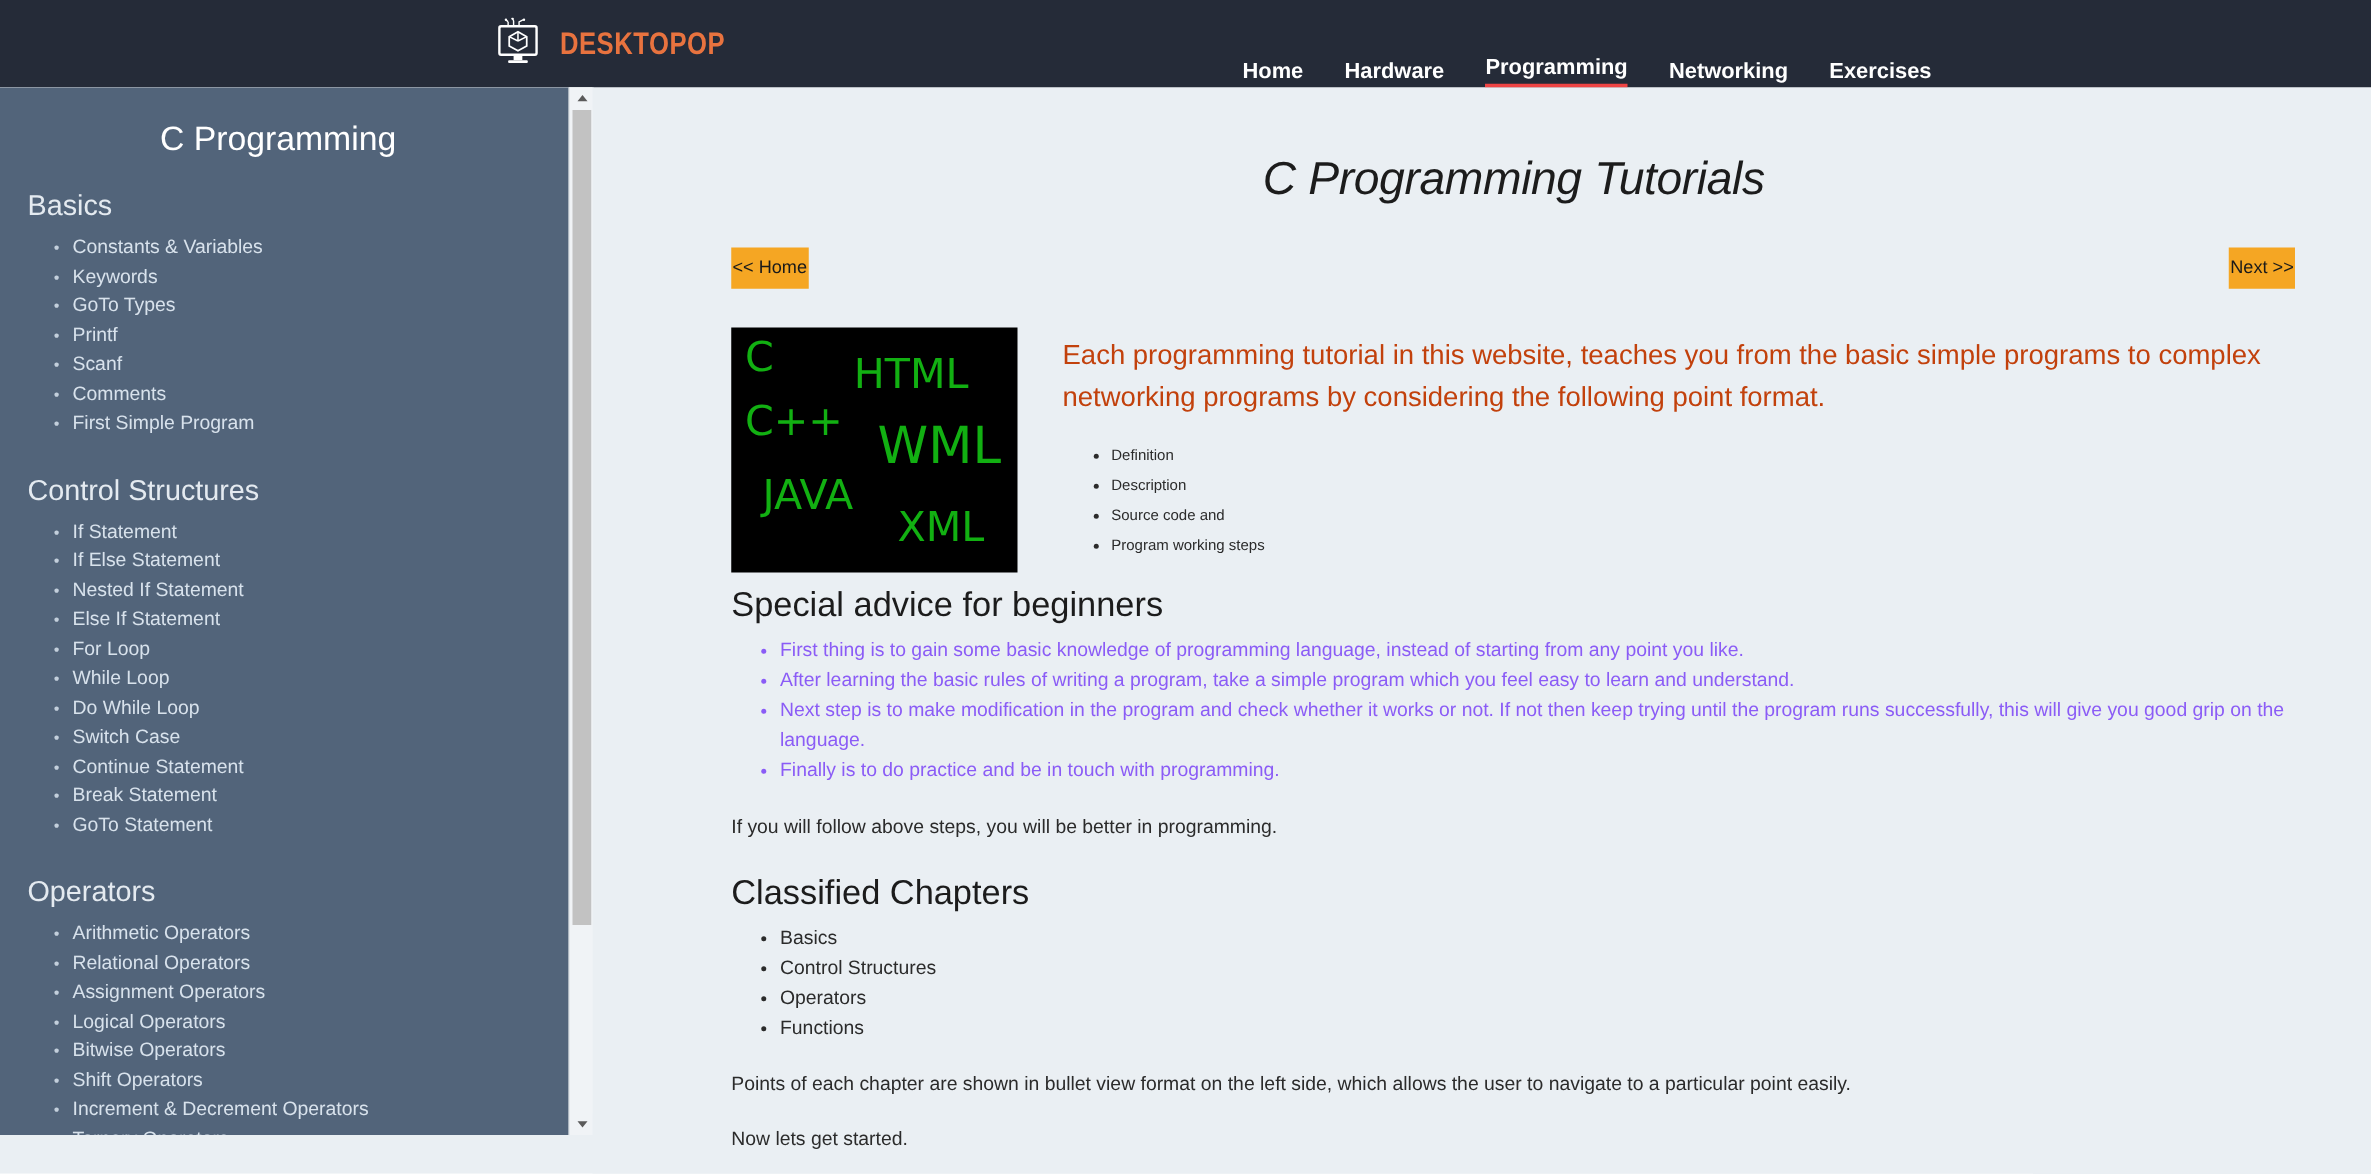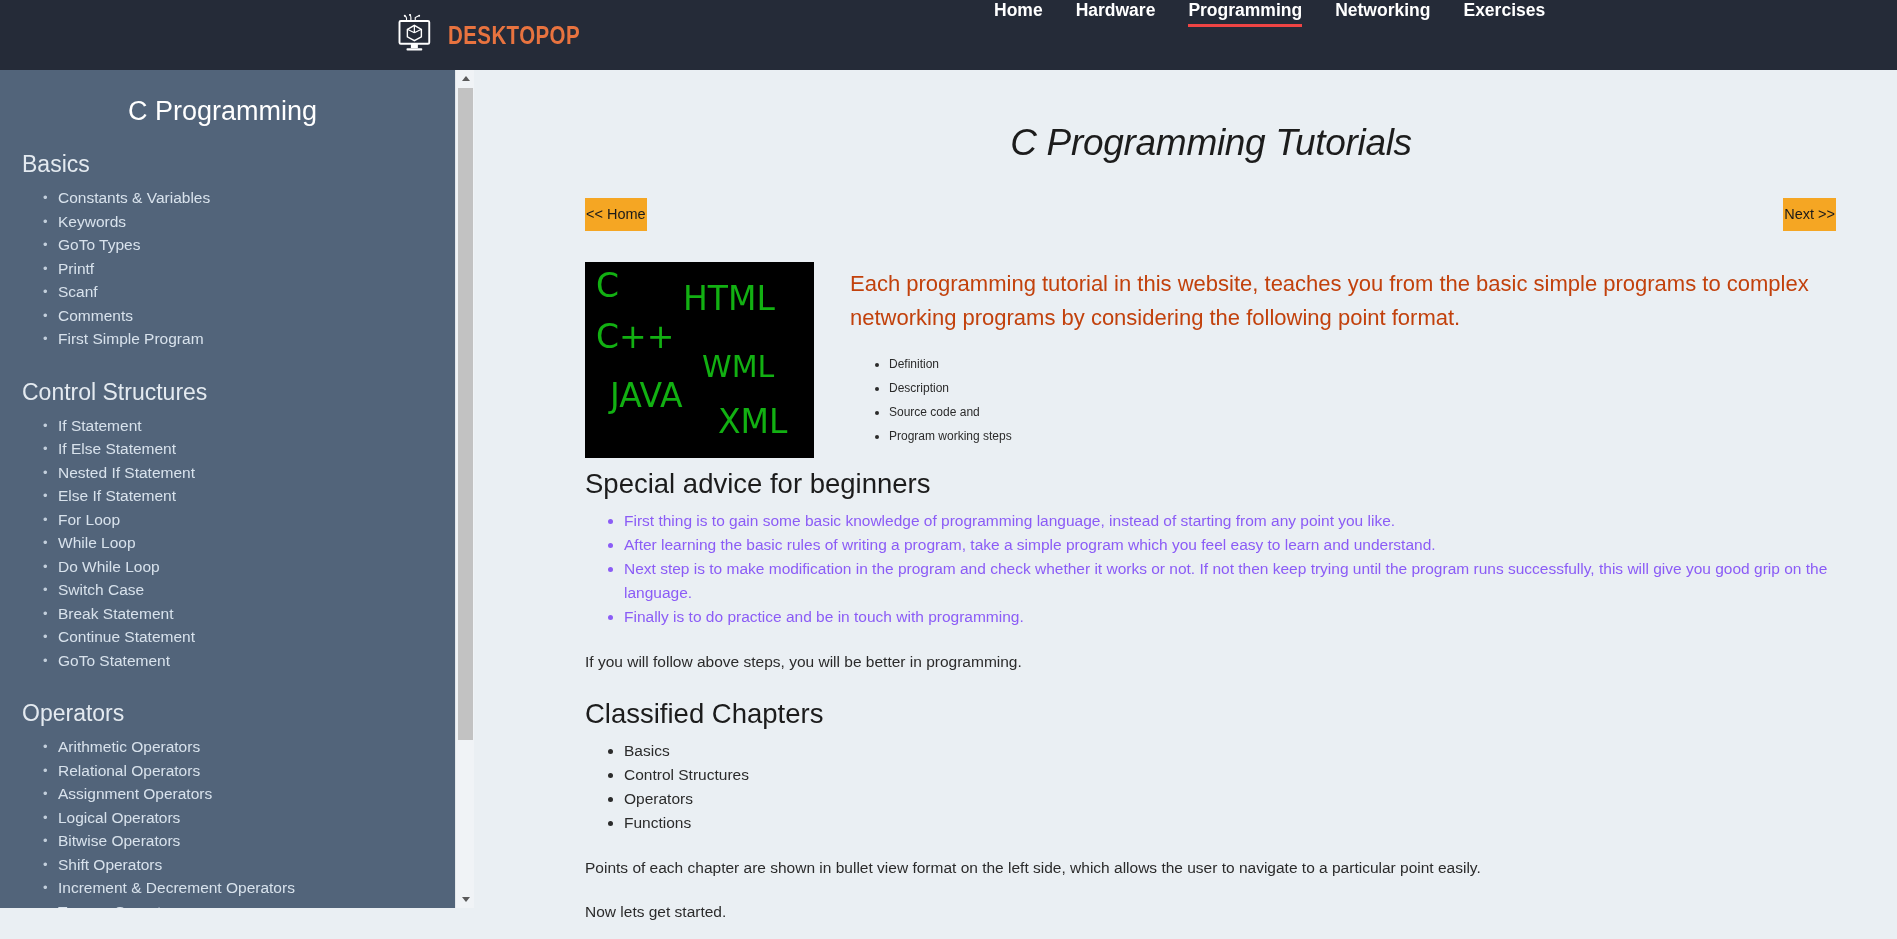--- a/index.html
+++ b/index.html
@@ -35,21 +35,21 @@
     font-family: "Liberation Sans Narrow", "Liberation Sans", sans-serif;
     transform: scaleX(0.82);
     transform-origin: left center;
   }
   .main-nav {
     position: absolute;
     left: 994px;
     top: 0;
     height: 70px;
     display: flex;
-    align-items: flex-start;
+    align-items: flex-end;
     gap: 33px;
   }
   .nav-link {
     color: #ffffff;
     font-size: 17.5px;
     font-weight: bold;
     text-decoration: none;
     padding-bottom: 3px;
     cursor: pointer;
     white-space: nowrap;
@@ -204,21 +204,21 @@
   .lang-image span {
     position: absolute;
     color: #12b012;
     font-weight: normal;
     font-family: "DejaVu Sans", sans-serif;
     line-height: 1;
   }
   .lg-c      { left: 11px;  top: 7px;   font-size: 33px; }
   .lg-html   { left: 98px;  top: 20px;  font-size: 33px; }
   .lg-cpp    { left: 11px;  top: 58px;  font-size: 33px; }
-  .lg-wml    { left: 117px; top: 90px;  font-size: 30px; }
+  .lg-wml    { left: 117px; top: 74px;  font-size: 41px; }
   .lg-java   { left: 25px;  top: 117px; font-size: 33px; }
   .lg-xml    { left: 133px; top: 143px; font-size: 33px; }
 
   .intro-text { flex: 1; padding-top: 5px; }
   .intro-text p {
     margin: 0;
     font-size: 22px;
     color: #c2410c;
     line-height: 1.55;
   }
@@ -321,22 +321,22 @@
         <h3 class="side-section-title">Control Structures</h3>
         <ul class="side-list">
           <li>If Statement</li>
           <li>If Else Statement</li>
           <li>Nested If Statement</li>
           <li>Else If Statement</li>
           <li>For Loop</li>
           <li>While Loop</li>
           <li>Do While Loop</li>
           <li>Switch Case</li>
+          <li>Continue Statement</li>
           <li>Break Statement</li>
-          <li>Continue Statement</li>
           <li>GoTo Statement</li>
         </ul>
 
         <h3 class="side-section-title">Operators</h3>
         <ul class="side-list">
           <li>Arithmetic Operators</li>
           <li>Relational Operators</li>
           <li>Assignment Operators</li>
           <li>Logical Operators</li>
           <li>Bitwise Operators</li>

